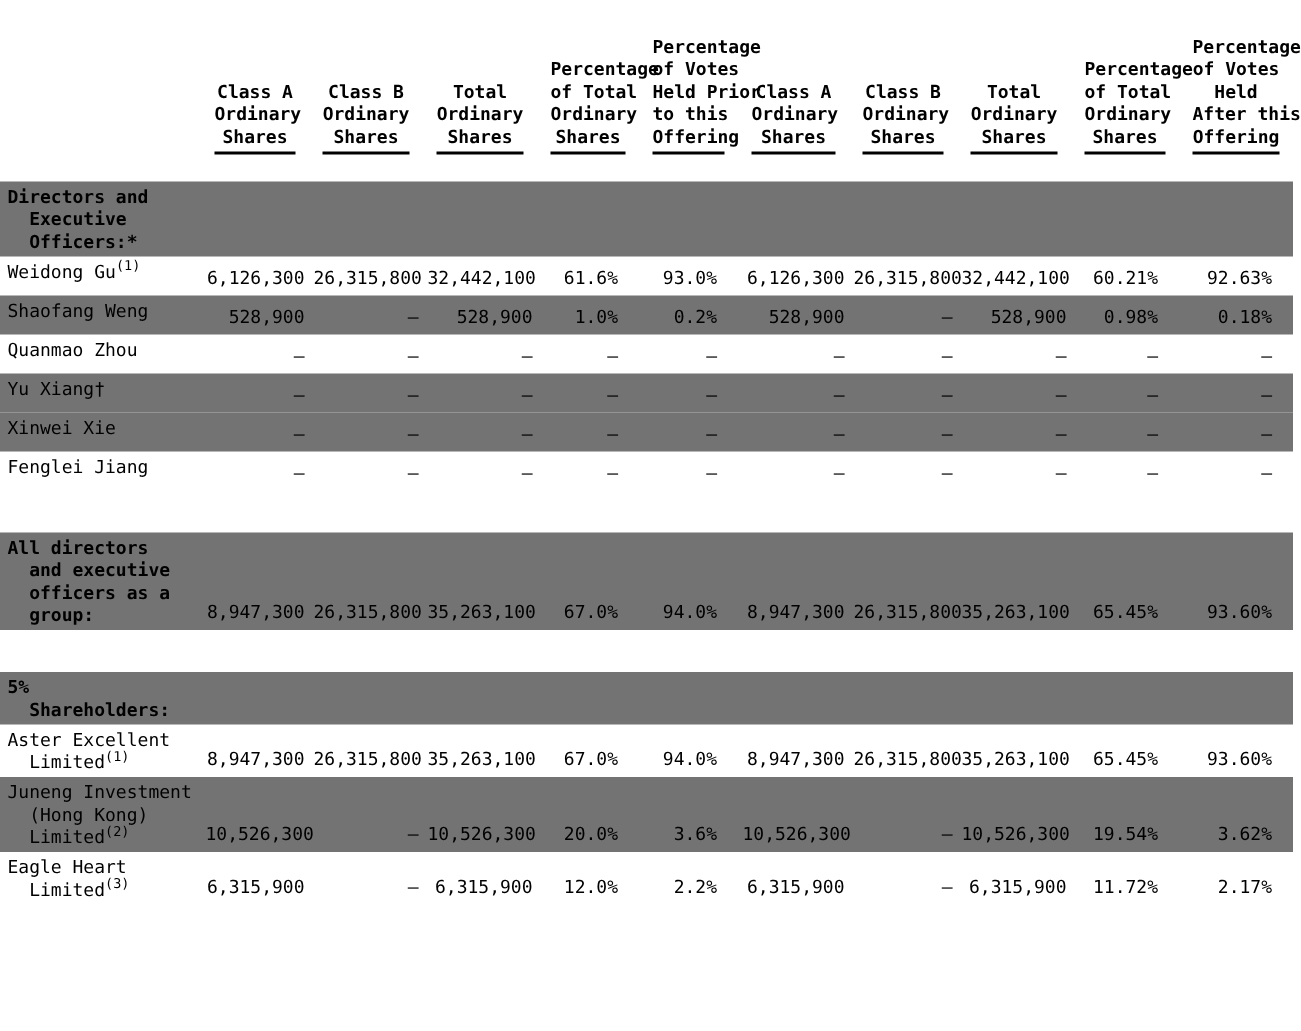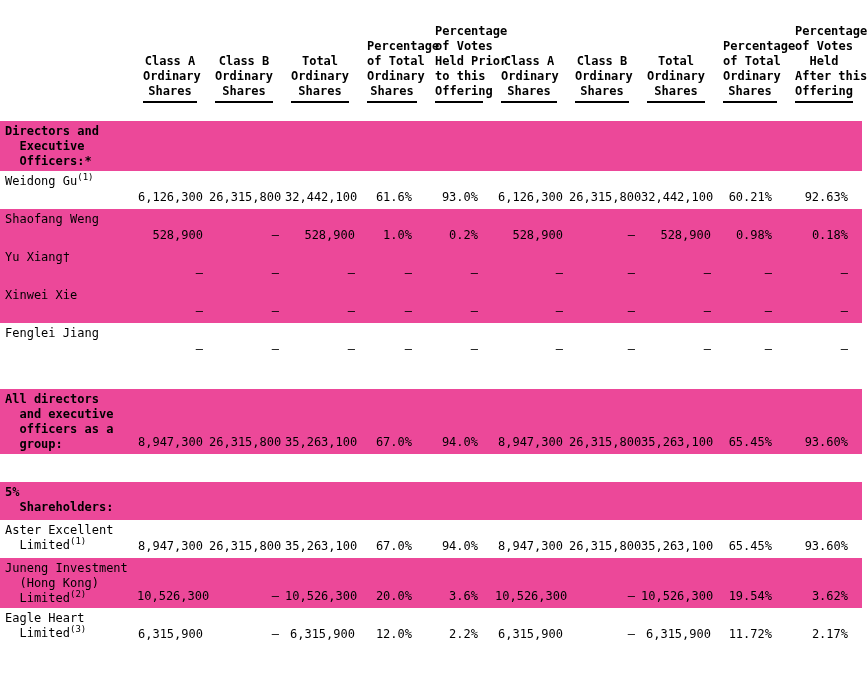--- a/index.html
+++ b/index.html
@@ -38,36 +38,36 @@
     margin: 0 6px;
   }
   .ch {
     white-space: pre;
     text-align: center;
     font-weight: bold;
     border-bottom: 2px solid #000;
     padding-bottom: 2px;
     margin: 16px 6px;
   }
-  tbody tr.row { height: 38px; }
+  tbody tr.row { height: 26px; }
   tbody tr.spacer { height: 28px; }
   td.lbl {
     vertical-align: top;
     padding-left: 5px;
     padding-top: 3px;
   }
   td.lbl .nm { white-space: pre; }
   td.num {
     text-align: right;
     vertical-align: bottom;
     white-space: nowrap;
     padding-bottom: 4px;
   }
   td.pct { padding-right: 14px; }
-  tr.shade { background: #ec4899; }
+  tr.shade { background: #737373; }
   tr.bold td.lbl { font-weight: bold; }
   sup {
     font-size: 9px;
     line-height: 0;
   }
 </style>
 </head>
 <body>
 
 <table class="own">
@@ -171,20 +171,33 @@
         <td class="num">—</td>
         <td class="num">528,900</td>
         <td class="num pct">1.0%</td>
         <td class="num pct">0.2%</td>
         <td class="num">528,900</td>
         <td class="num">—</td>
         <td class="num">528,900</td>
         <td class="num pct">0.98%</td>
         <td class="num pct">0.18%</td>
       </tr>
+      <tr class="row">
+    <td class="lbl"><span class="nm">Quanmao Zhou</span><sup></sup></td>
+  <td class="num">—</td>
+        <td class="num">—</td>
+        <td class="num">—</td>
+        <td class="num pct">—</td>
+        <td class="num pct">—</td>
+        <td class="num">—</td>
+        <td class="num">—</td>
+        <td class="num">—</td>
+        <td class="num pct">—</td>
+        <td class="num pct">—</td>
+      </tr>
       <tr class="row shade">
     <td class="lbl"><span class="nm">Yu Xiang†</span><sup></sup></td>
   <td class="num">—</td>
         <td class="num">—</td>
         <td class="num">—</td>
         <td class="num pct">—</td>
         <td class="num pct">—</td>
         <td class="num">—</td>
         <td class="num">—</td>
         <td class="num">—</td>

